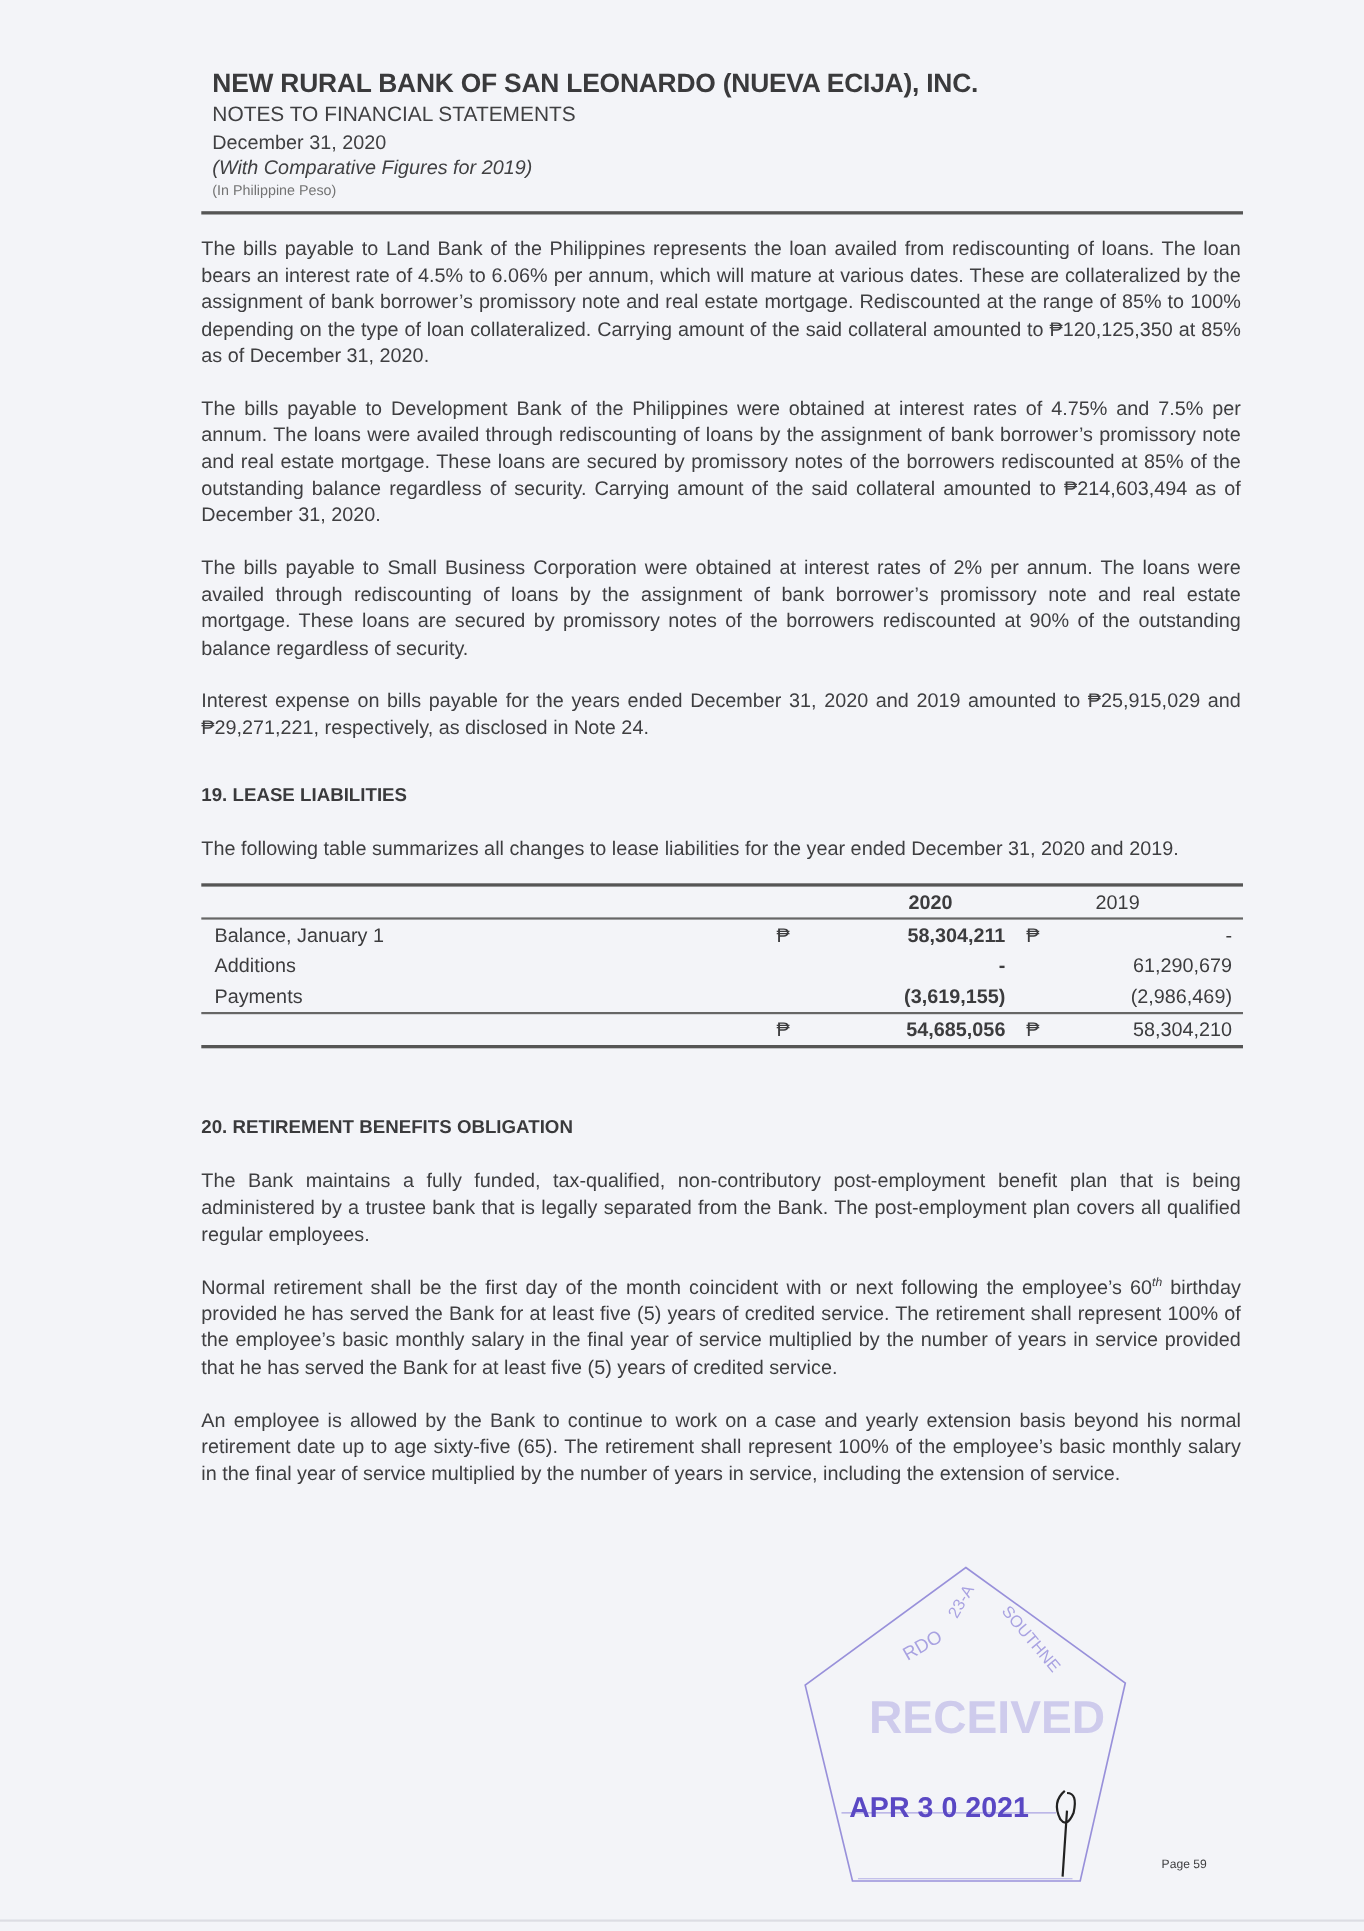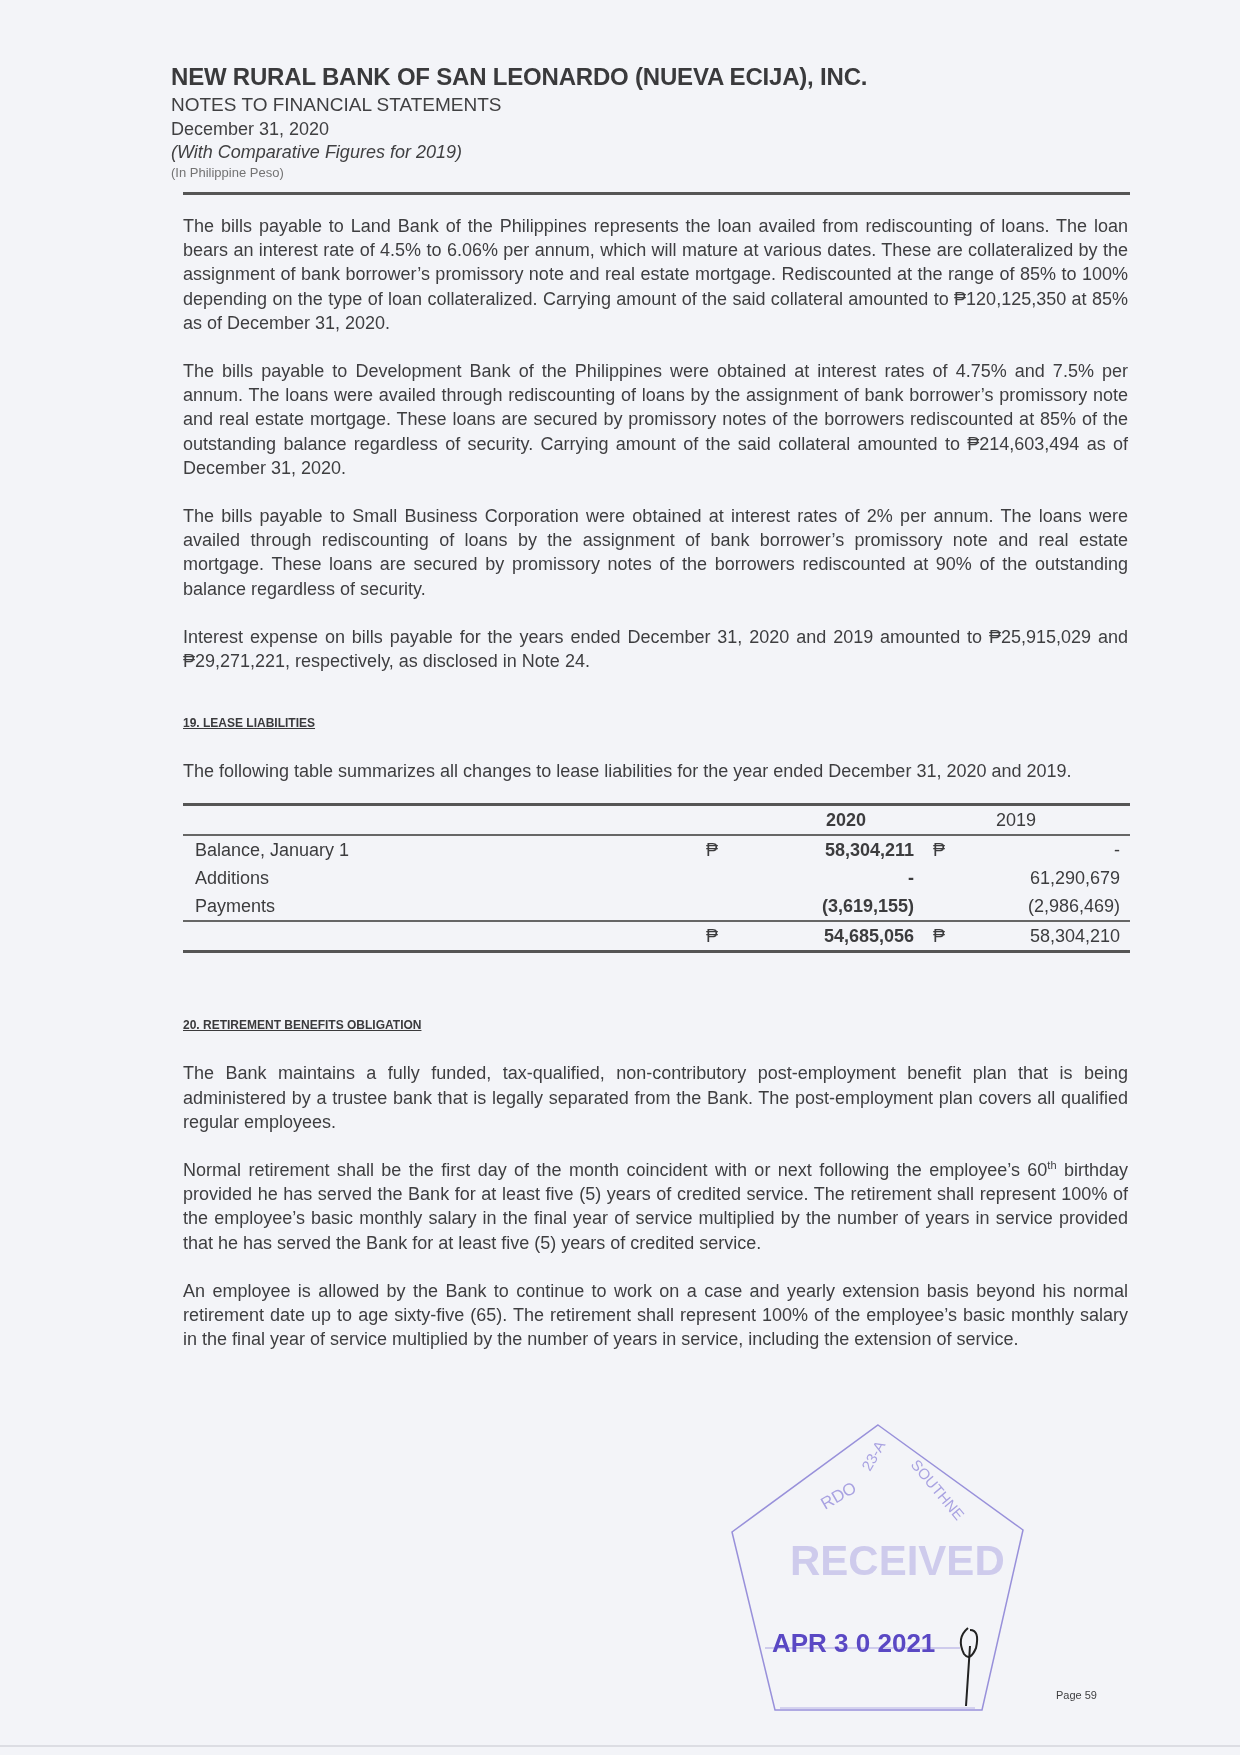--- a/index.html
+++ b/index.html
@@ -5,34 +5,34 @@
   html, body { margin: 0; padding: 0; }
   body {
     width: 1240px; height: 1755px;
     background: #f3f4f8;
     position: relative;
     overflow: hidden;
     color: #3c3c3e;
     font-family: "Liberation Sans", sans-serif;
   }
   .page { position: absolute; left: 0; top: 0; width: 1240px; height: 1755px; }
-  .header { position: absolute; left: 171px; top: 62px; width: 945px; }
+  .header { position: absolute; left: 193px; top: 62px; width: 945px; }
   .company { font-size: 24px; font-weight: bold; letter-spacing: -0.2px; color: #3a3a3c; line-height: 30px; }
   .subtitle { font-size: 19px; line-height: 26px; color: #404042; }
   .date { font-size: 18px; line-height: 23px; color: #404042; }
   .comparative { font-size: 18px; font-style: italic; line-height: 23px; color: #404042; }
   .currency { font-size: 13px; line-height: 17px; color: #737373; }
   .header-rule { position: absolute; left: 183px; top: 192px; width: 947px; height: 3px; background: #555; }
 
   .body { position: absolute; left: 183px; top: 214px; width: 945px; font-size: 18px; line-height: 24.2px; color: #3e3e40; }
   p { margin: 0; text-align: justify; }
   .gap { height: 24px; }
   .gap-lg { height: 38px; }
-  h2 { margin: 0; font-size: 12px; font-weight: bold; line-height: 24px; color: #3a3a3c; text-decoration: underline; }
-  sup { font-size: 11px; line-height: 0; }
+  h2 { margin: 0; font-size: 17px; font-weight: bold; line-height: 24px; color: #3a3a3c; }
+  sup { font-size: 11px; line-height: 0; font-style: italic; }
   em { font-style: italic; }
 
   table.lease { width: 947px; border-collapse: collapse; font-size: 18px; color: #3c3c3e; }
   table.lease td { padding: 0; height: 28px; vertical-align: middle; }
   .rule-thick { height: 3px; background: #555; }
   .rule-thin { height: 2px; background: #666; }
   .lbl { width: 505px; padding-left: 12px !important; }
   .pc { width: 24px; text-align: center; }
   .v20 { width: 190px; text-align: right; font-weight: bold; }
   .pc2 { width: 34px; text-align: center; padding-left: 8px !important; }

